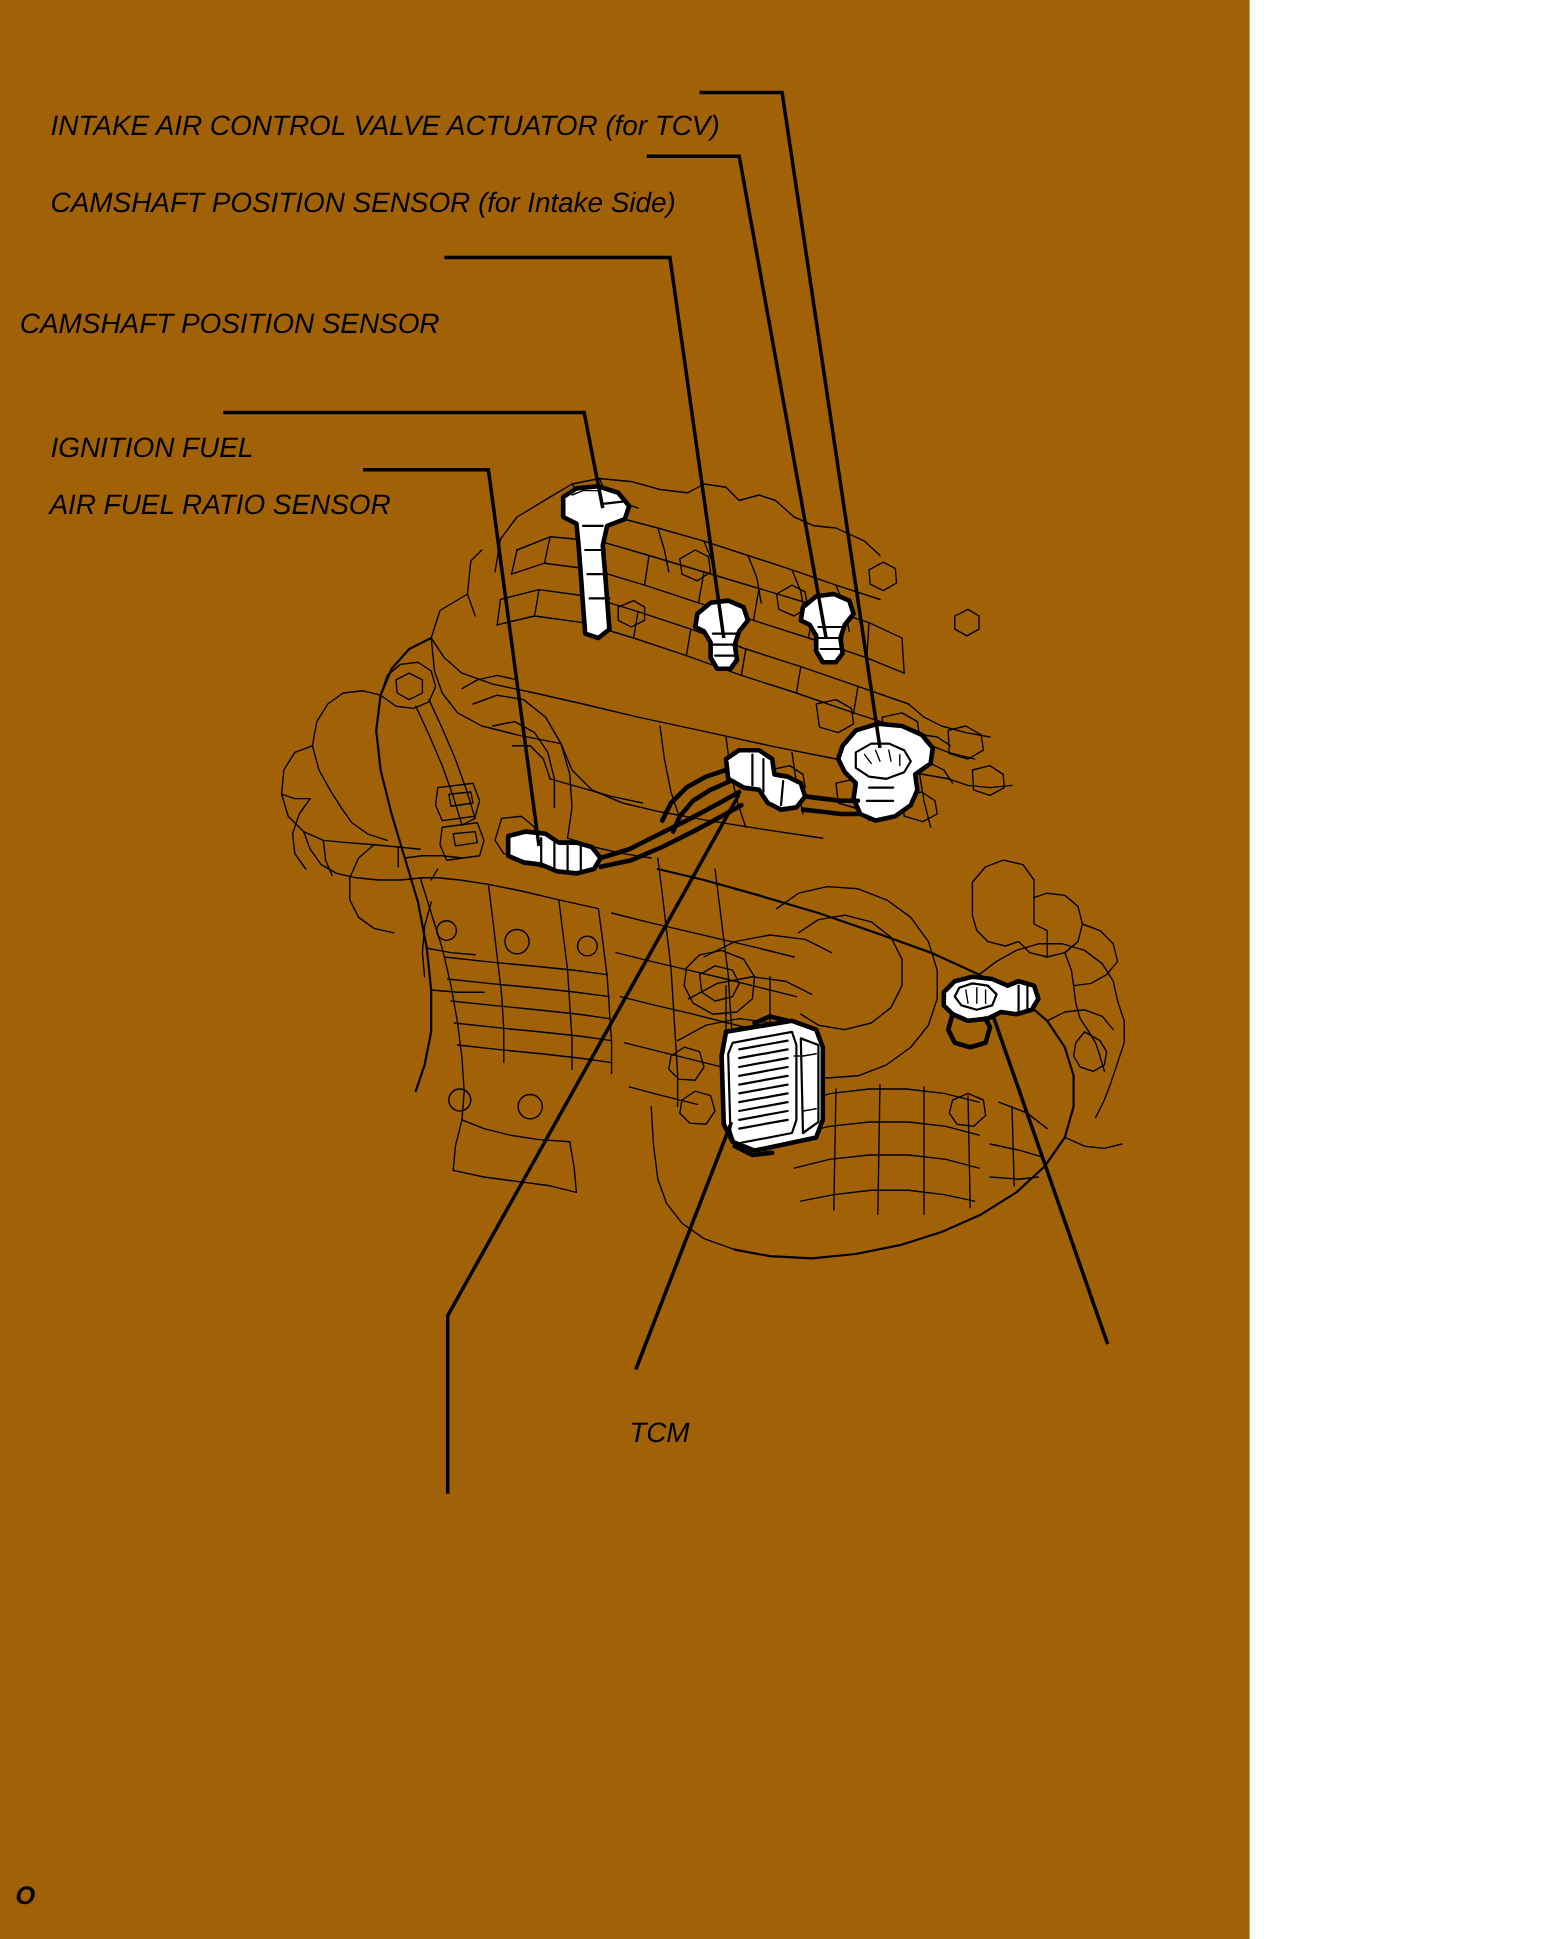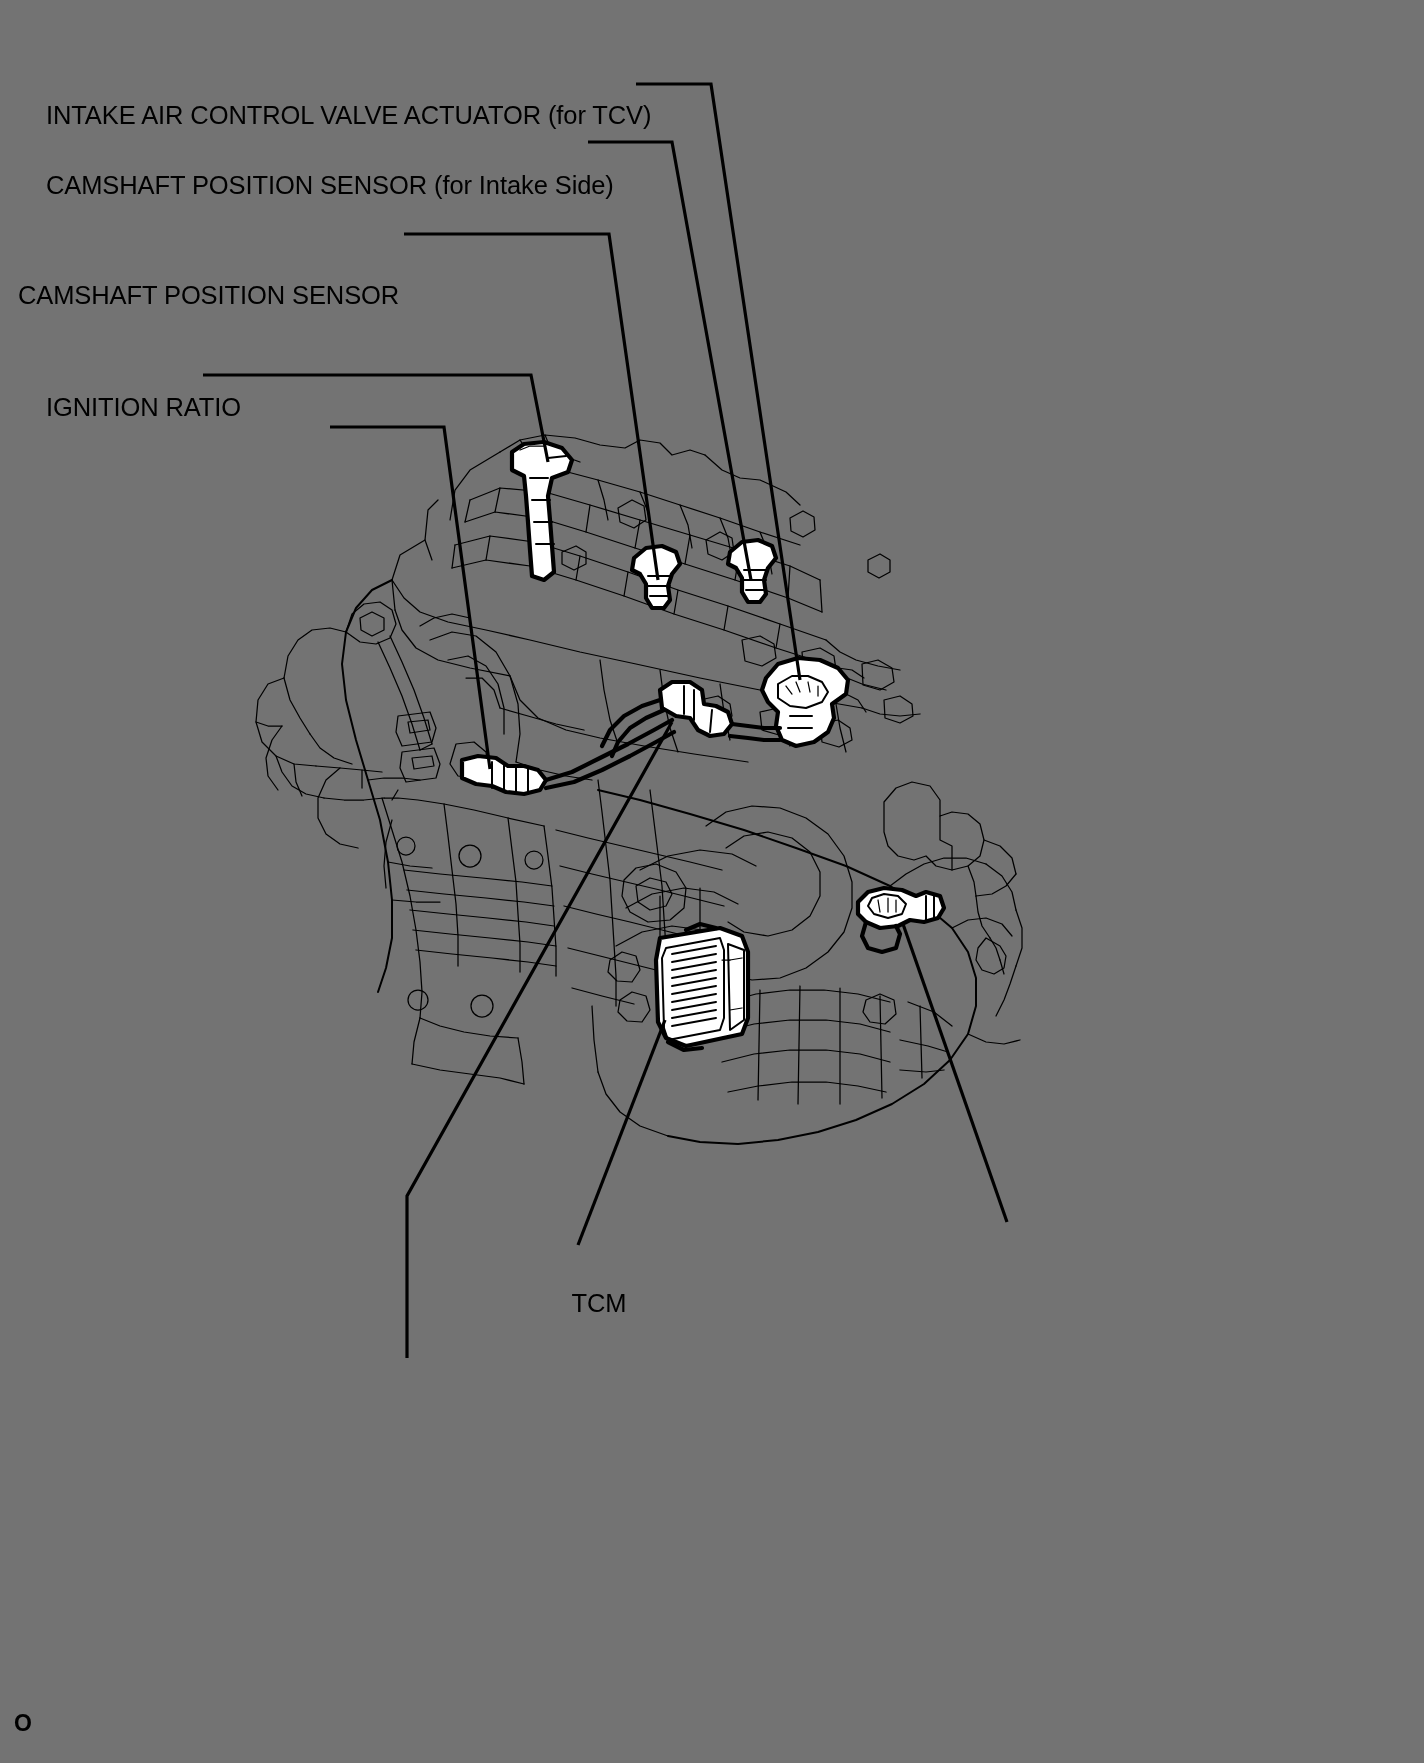--- a/index.html
+++ b/index.html
@@ -6,24 +6,25 @@
     margin: 0;
     padding: 0;
     background: #ffffff;
   }
   body {
     font-family: "Liberation Sans", sans-serif;
     color: #000000;
   }
   #page {
     position: relative;
-    width: 1424px;
+    width: 1136px;
     height: 1763px;
-    background: #737373;
+    background: #a16207;
     overflow: hidden;
+    font-style: italic;
   }
   #diagram-svg {
     position: absolute;
     left: 0;
     top: 0;
     width: 1424px;
     height: 1763px;
   }
   .callout-label {
     position: absolute;
@@ -365,23 +366,26 @@
 
   <div class="callout-label" style="left:18px; top:140px;">
     <span>CAMSHAFT POSITION SENSOR (for Intake Side)</span>
   </div>
 
   <div class="callout-label" style="left:18px; top:220px;">
     <div>CAMSHAFT POSITION SENSOR</div>
   </div>
 
   <div class="callout-label" style="left:18px; top:362px;">
-    <span>IGNITION RATIO</span>
-  </div>
-
+    <span>IGNITION FUEL</span>
+  </div>
+
+  <div class="callout-label" style="left:18px; top:414px;">
+    <span>AIR FUEL RATIO SENSOR</span>
+  </div>
 
 
   <div class="callout-label" style="left:544px; top:1258px;">
     <span>TCM</span>
   </div>
 
 
   <div class="page-marker">O</div>
 
 </div>

